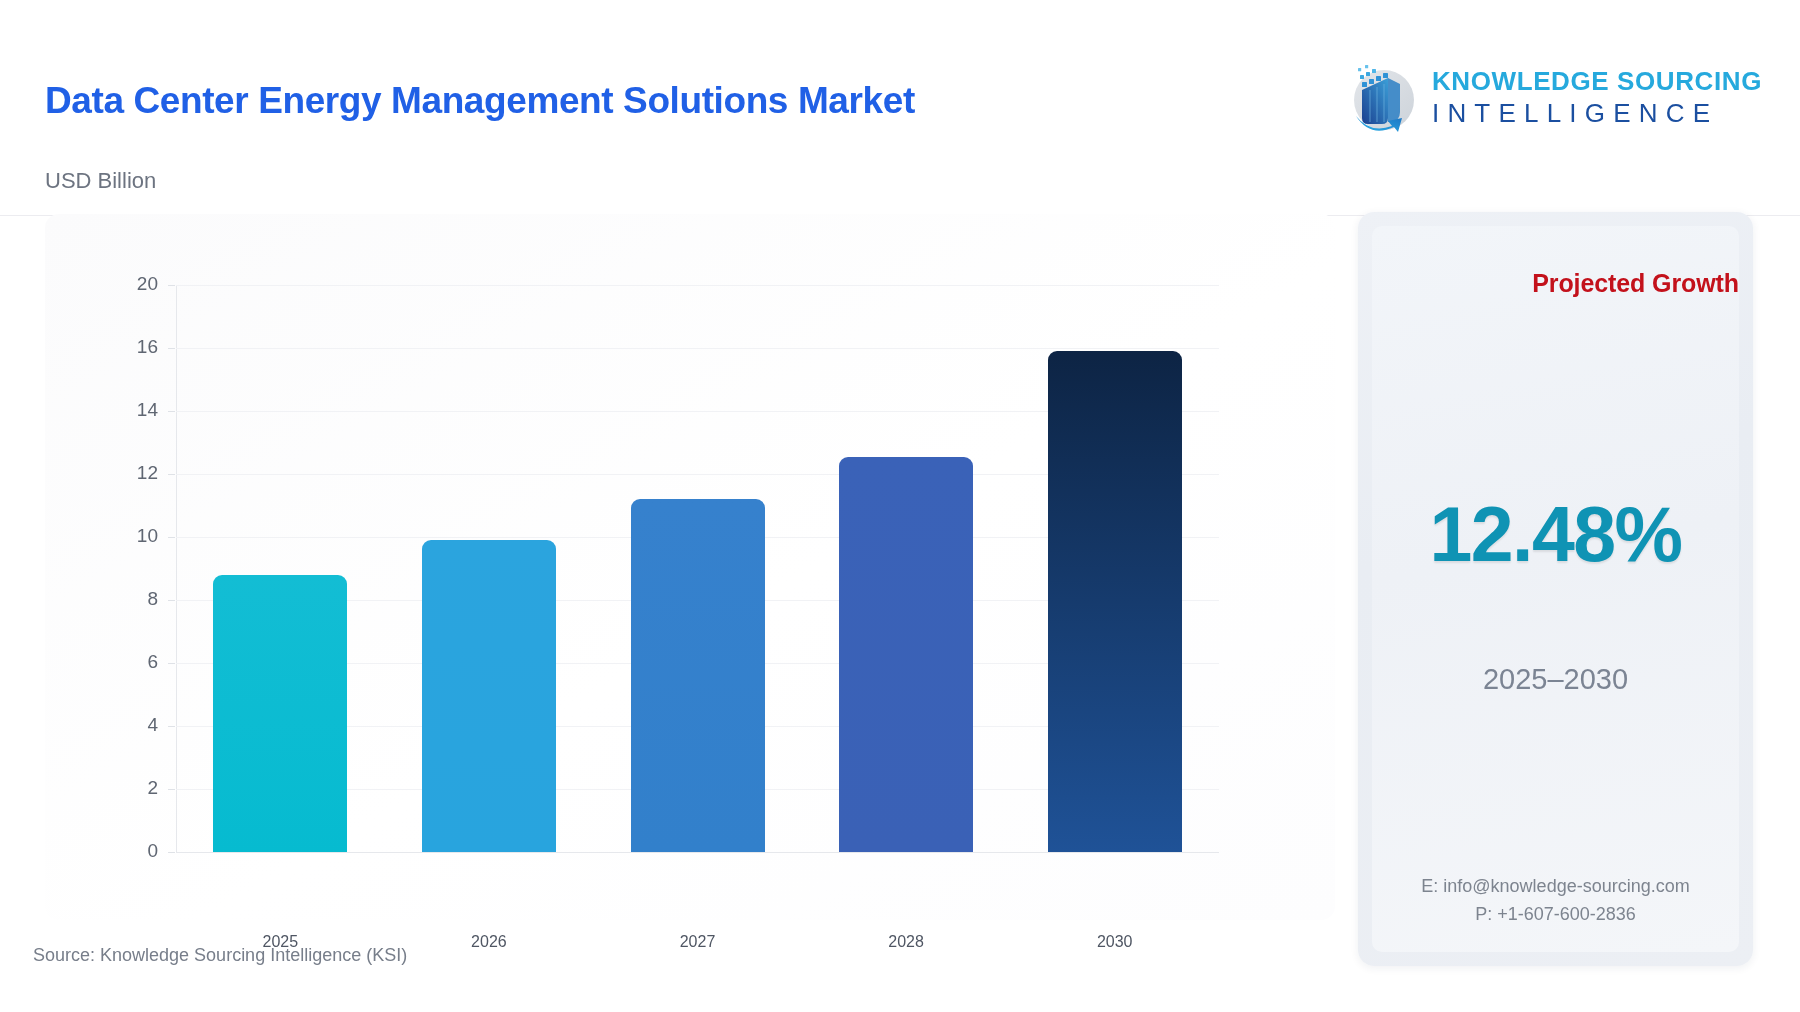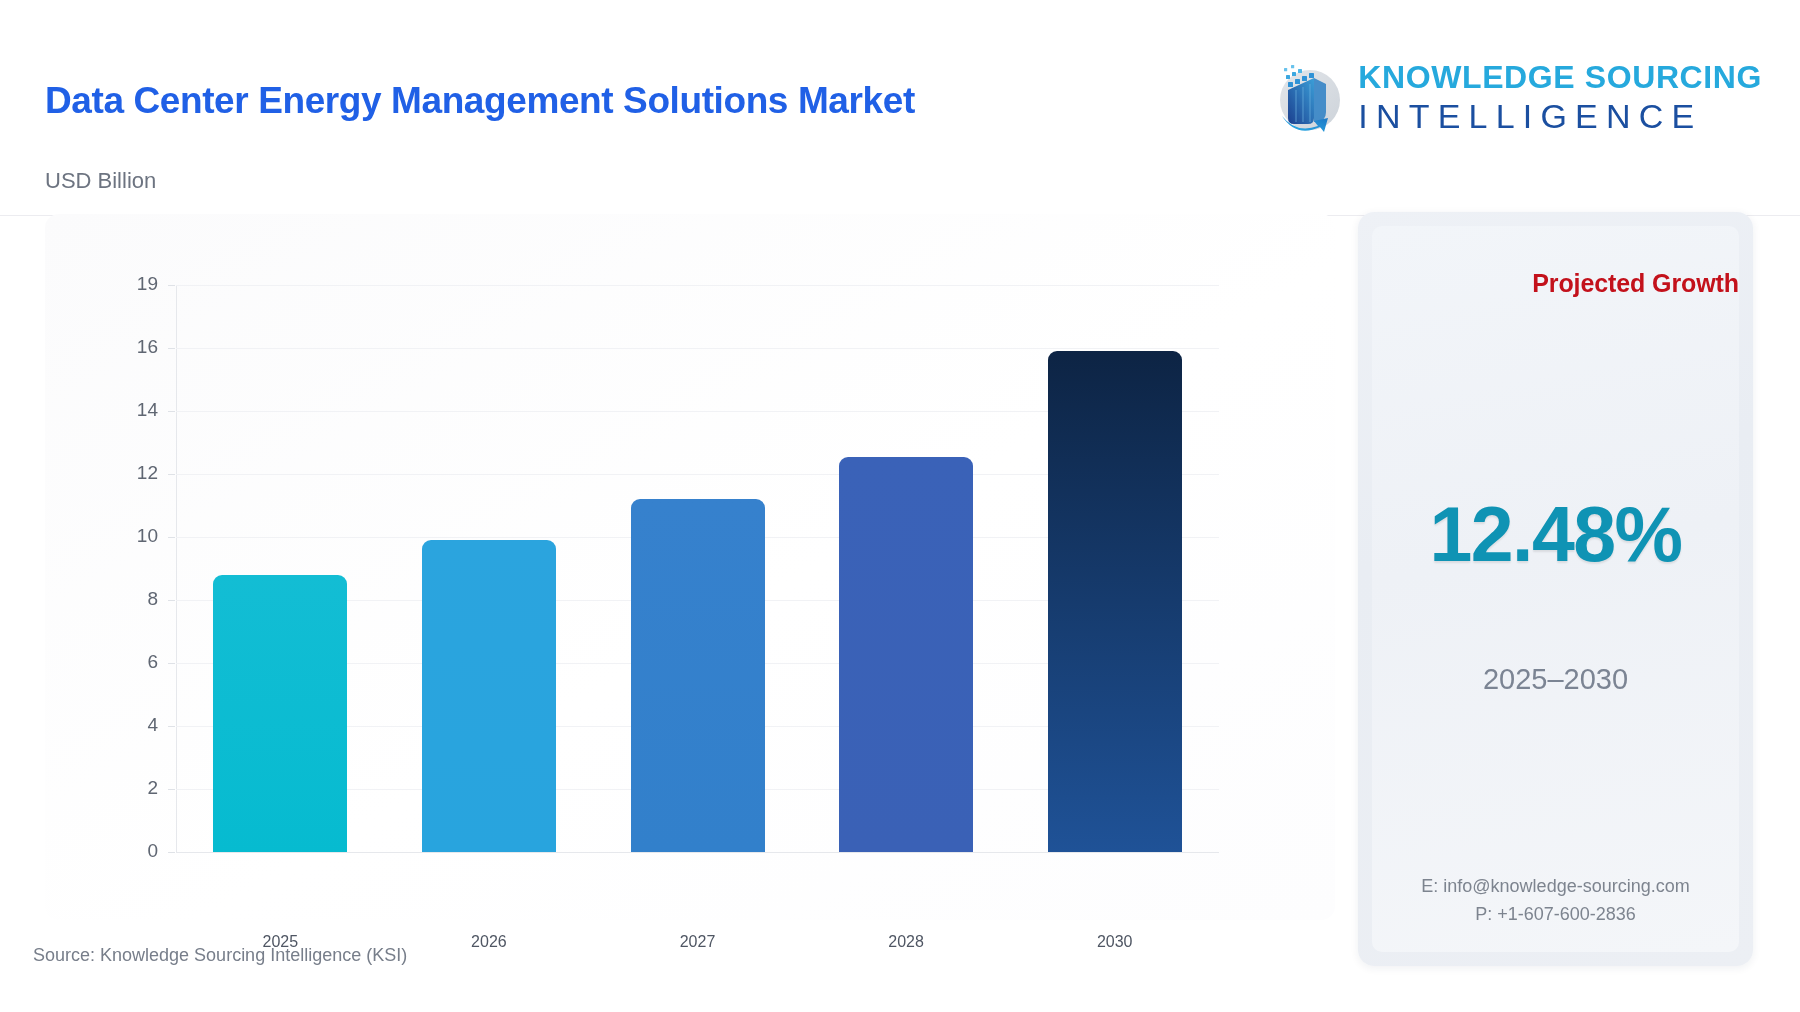--- a/index.html
+++ b/index.html
@@ -29,25 +29,25 @@
   }
 
   
   #logo-block {
     position:absolute; right:38px; top:26px;
     display:flex; align-items:center; gap:14px;
   }
   #logo-mark { width:74px; height:74px; position:relative; flex:0 0 auto; }
   #logo-text { display:flex; flex-direction:column; line-height:1.0; }
   #logo-line1 {
-    font-size:32px; font-weight:bold; letter-spacing:0.6px;
-    color:#26a9dd; white-space:nowrap;text-align:right;
+    font-size:26px; font-weight:bold; letter-spacing:0.6px;
+    color:#26a9dd; white-space:nowrap;
   }
   #logo-line2 {
-    font-size:34px; font-weight:500; letter-spacing:8.2px;
+    font-size:26px; font-weight:500; letter-spacing:8.2px;
     color:#1b4fa0; white-space:nowrap; margin-top:6px;
   }
 
   
   #chart-card {
     position:absolute; left:45px; top:214px; width:1290px; height:706px;
     background:linear-gradient(150deg,#fbfbfc 0%,#ffffff 55%,#fdfdfe 100%);
     border-radius:14px;
   }
   #plot {
@@ -201,21 +201,21 @@
       <div class="ytick-mark" style="top: 189px; left: -8px;"></div>
       <div class="ytick-label" style="top: 177px; left: -62px; right: auto;">12</div>
       <div class="gridline" style="top: 126px;"></div>
       <div class="ytick-mark" style="top: 126px; left: -8px;"></div>
       <div class="ytick-label" style="top: 114px; left: -62px; right: auto;">14</div>
       <div class="gridline" style="top: 63px;"></div>
       <div class="ytick-mark" style="top: 63px; left: -8px;"></div>
       <div class="ytick-label" style="top: 51px; left: -62px; right: auto;">16</div>
       <div class="gridline" style="top: 0px;"></div>
       <div class="ytick-mark" style="top: 0px; left: -8px;"></div>
-      <div class="ytick-label" style="top: -12px; left: -62px; right: auto;">19</div>
+      <div class="ytick-label" style="top: -12px; left: -62px; right: auto;">20</div>
       <div class="bar" title="2025: 8.8" style="left: 37.3px; width: 134px; height: 277.2px; background: linear-gradient(rgb(19, 189, 212) 0%, rgb(6, 187, 208) 100%);"></div>
       <div class="xlabel" style="left: 14.3px;">2025</div>
       <div class="bar" title="2026: 9.9" style="left: 245.9px; width: 134px; height: 311.85px; background: linear-gradient(rgb(43, 164, 222) 0%, rgb(40, 164, 222) 100%);"></div>
       <div class="xlabel" style="left: 222.9px;">2026</div>
       <div class="bar" title="2027: 11.2" style="left: 454.5px; width: 134px; height: 352.8px; background: linear-gradient(rgb(54, 129, 205) 0%, rgb(50, 128, 203) 100%);"></div>
       <div class="xlabel" style="left: 431.5px;">2027</div>
       <div class="bar" title="2028: 12.55" style="left: 663.1px; width: 134px; height: 395.325px; background: linear-gradient(rgb(58, 98, 184) 0%, rgb(58, 97, 182) 100%);"></div>
       <div class="xlabel" style="left: 640.1px;">2028</div>
       <div class="bar" title="2030: 15.9" style="left: 871.7px; width: 134px; height: 500.85px; background: linear-gradient(rgb(13, 36, 68) 0%, rgb(31, 82, 151) 100%);"></div>
       <div class="xlabel" style="left: 848.7px;">2030</div>

